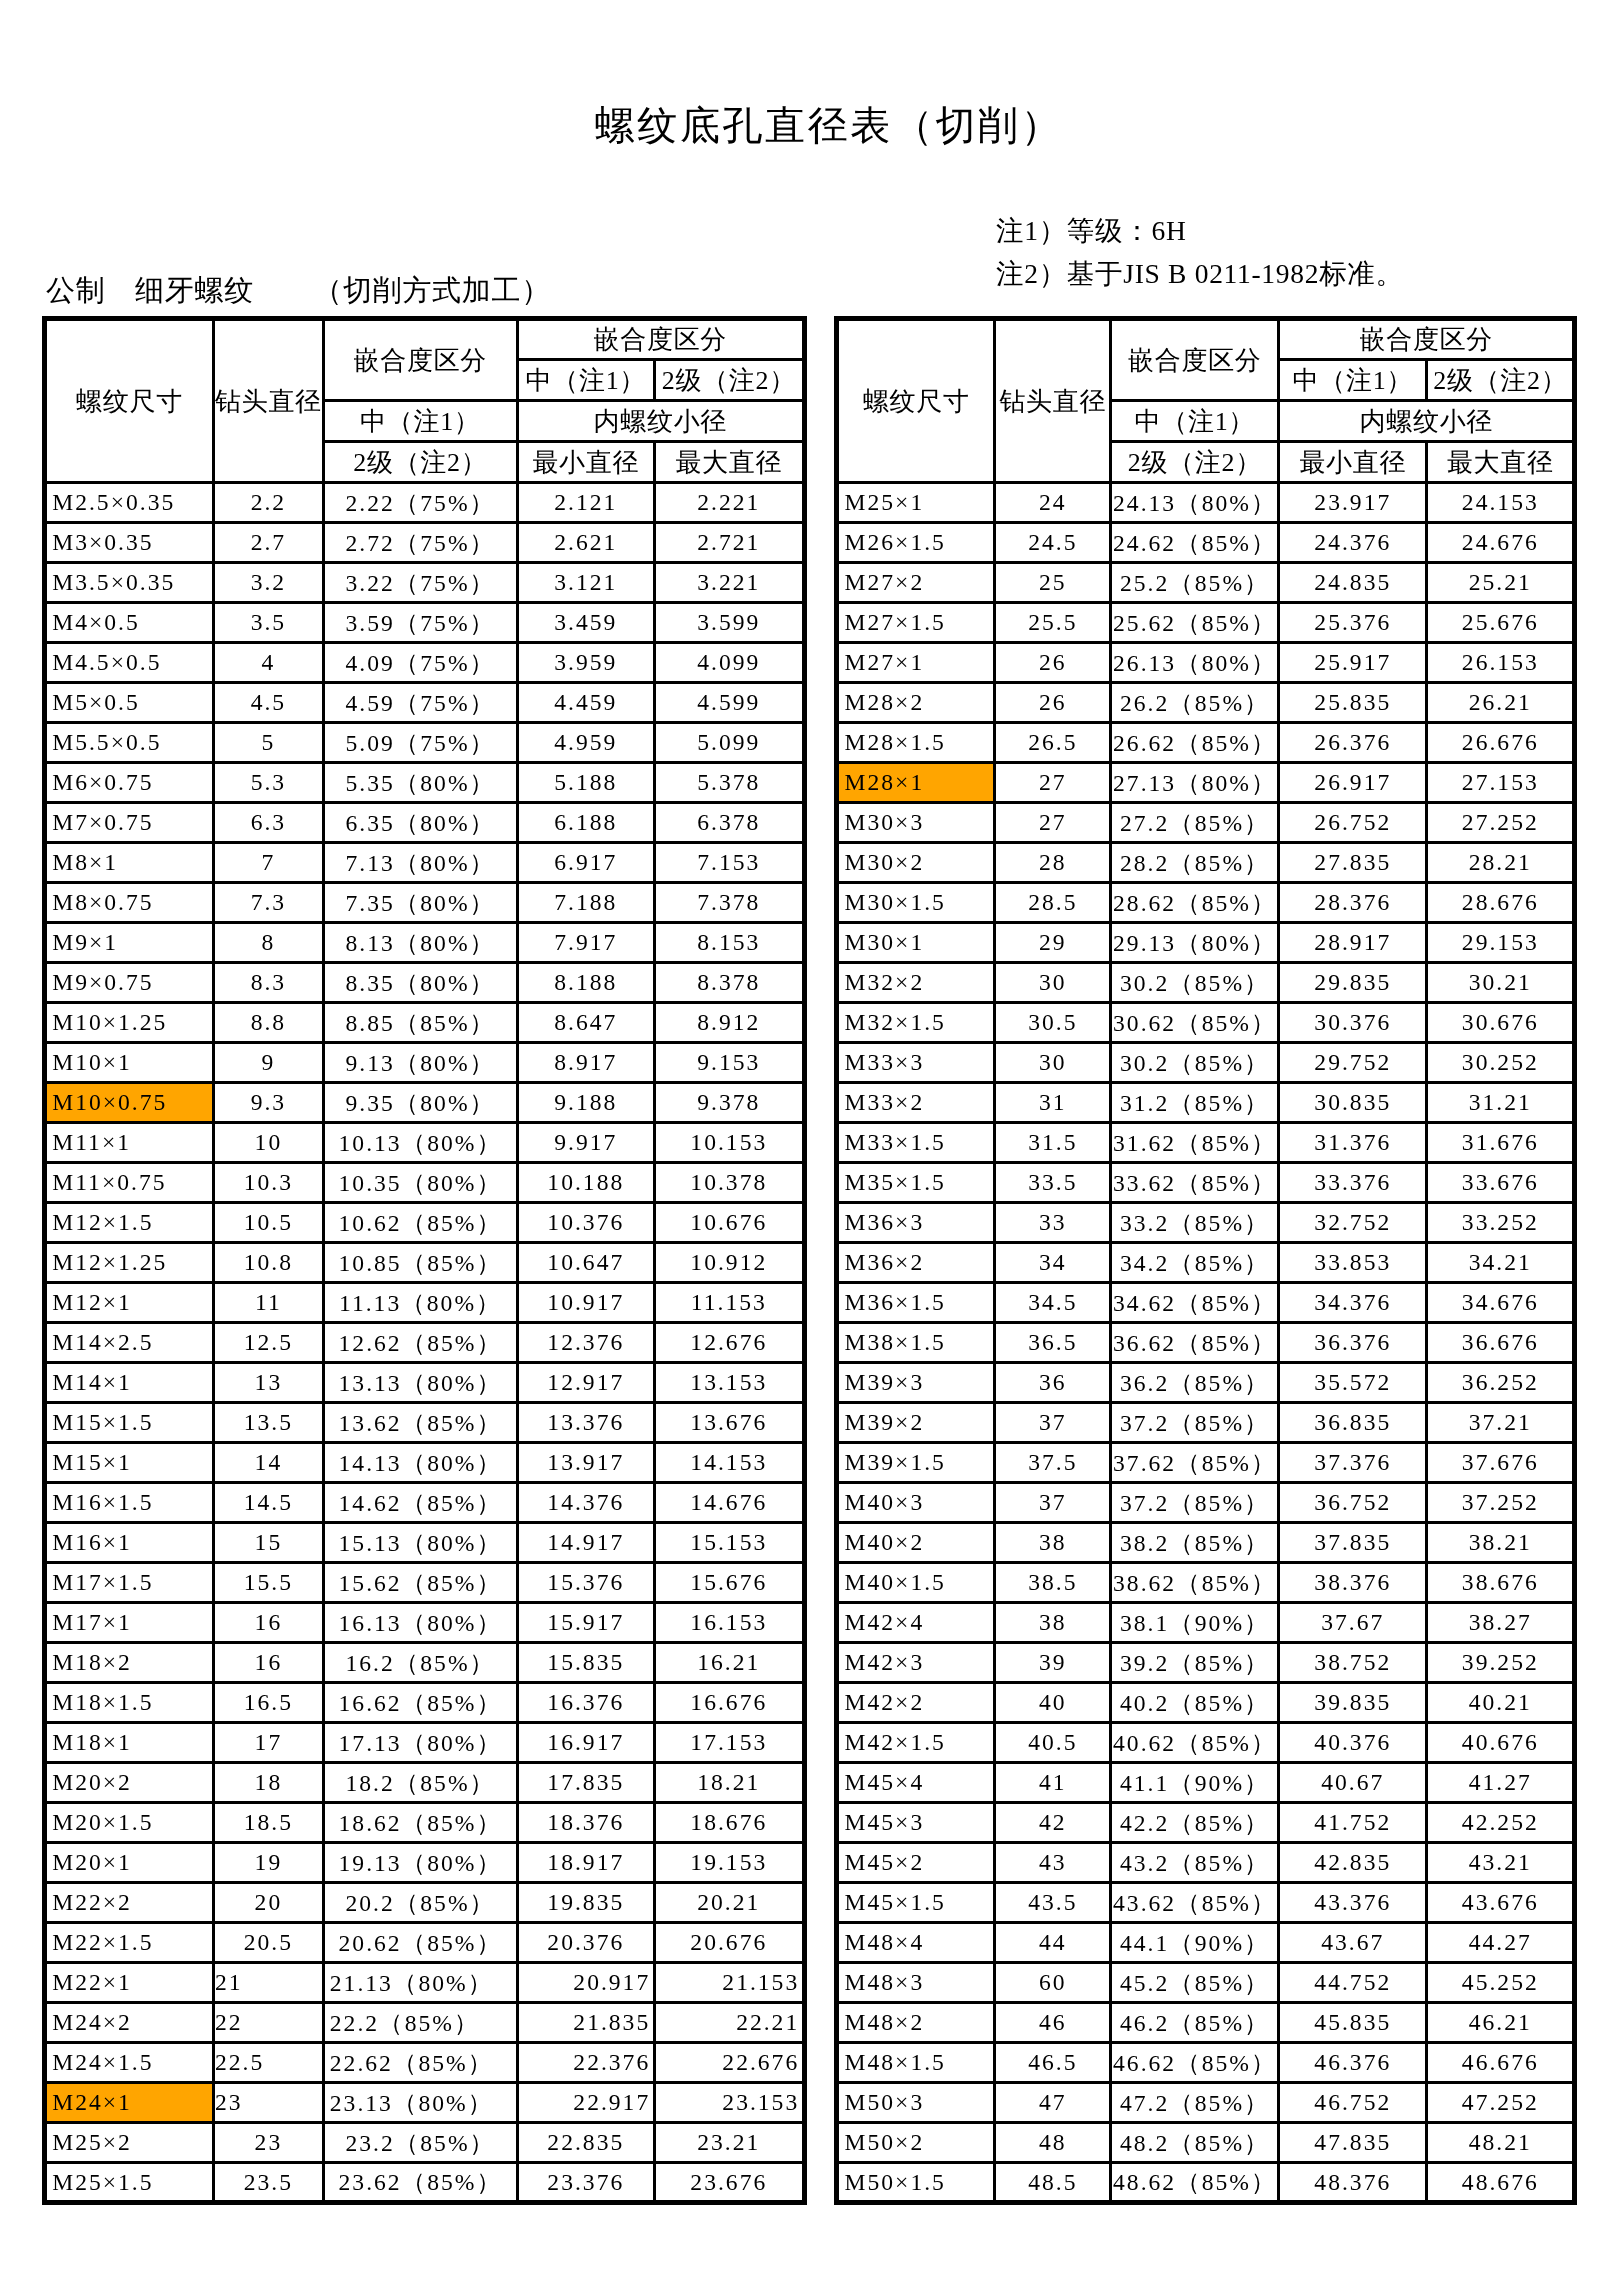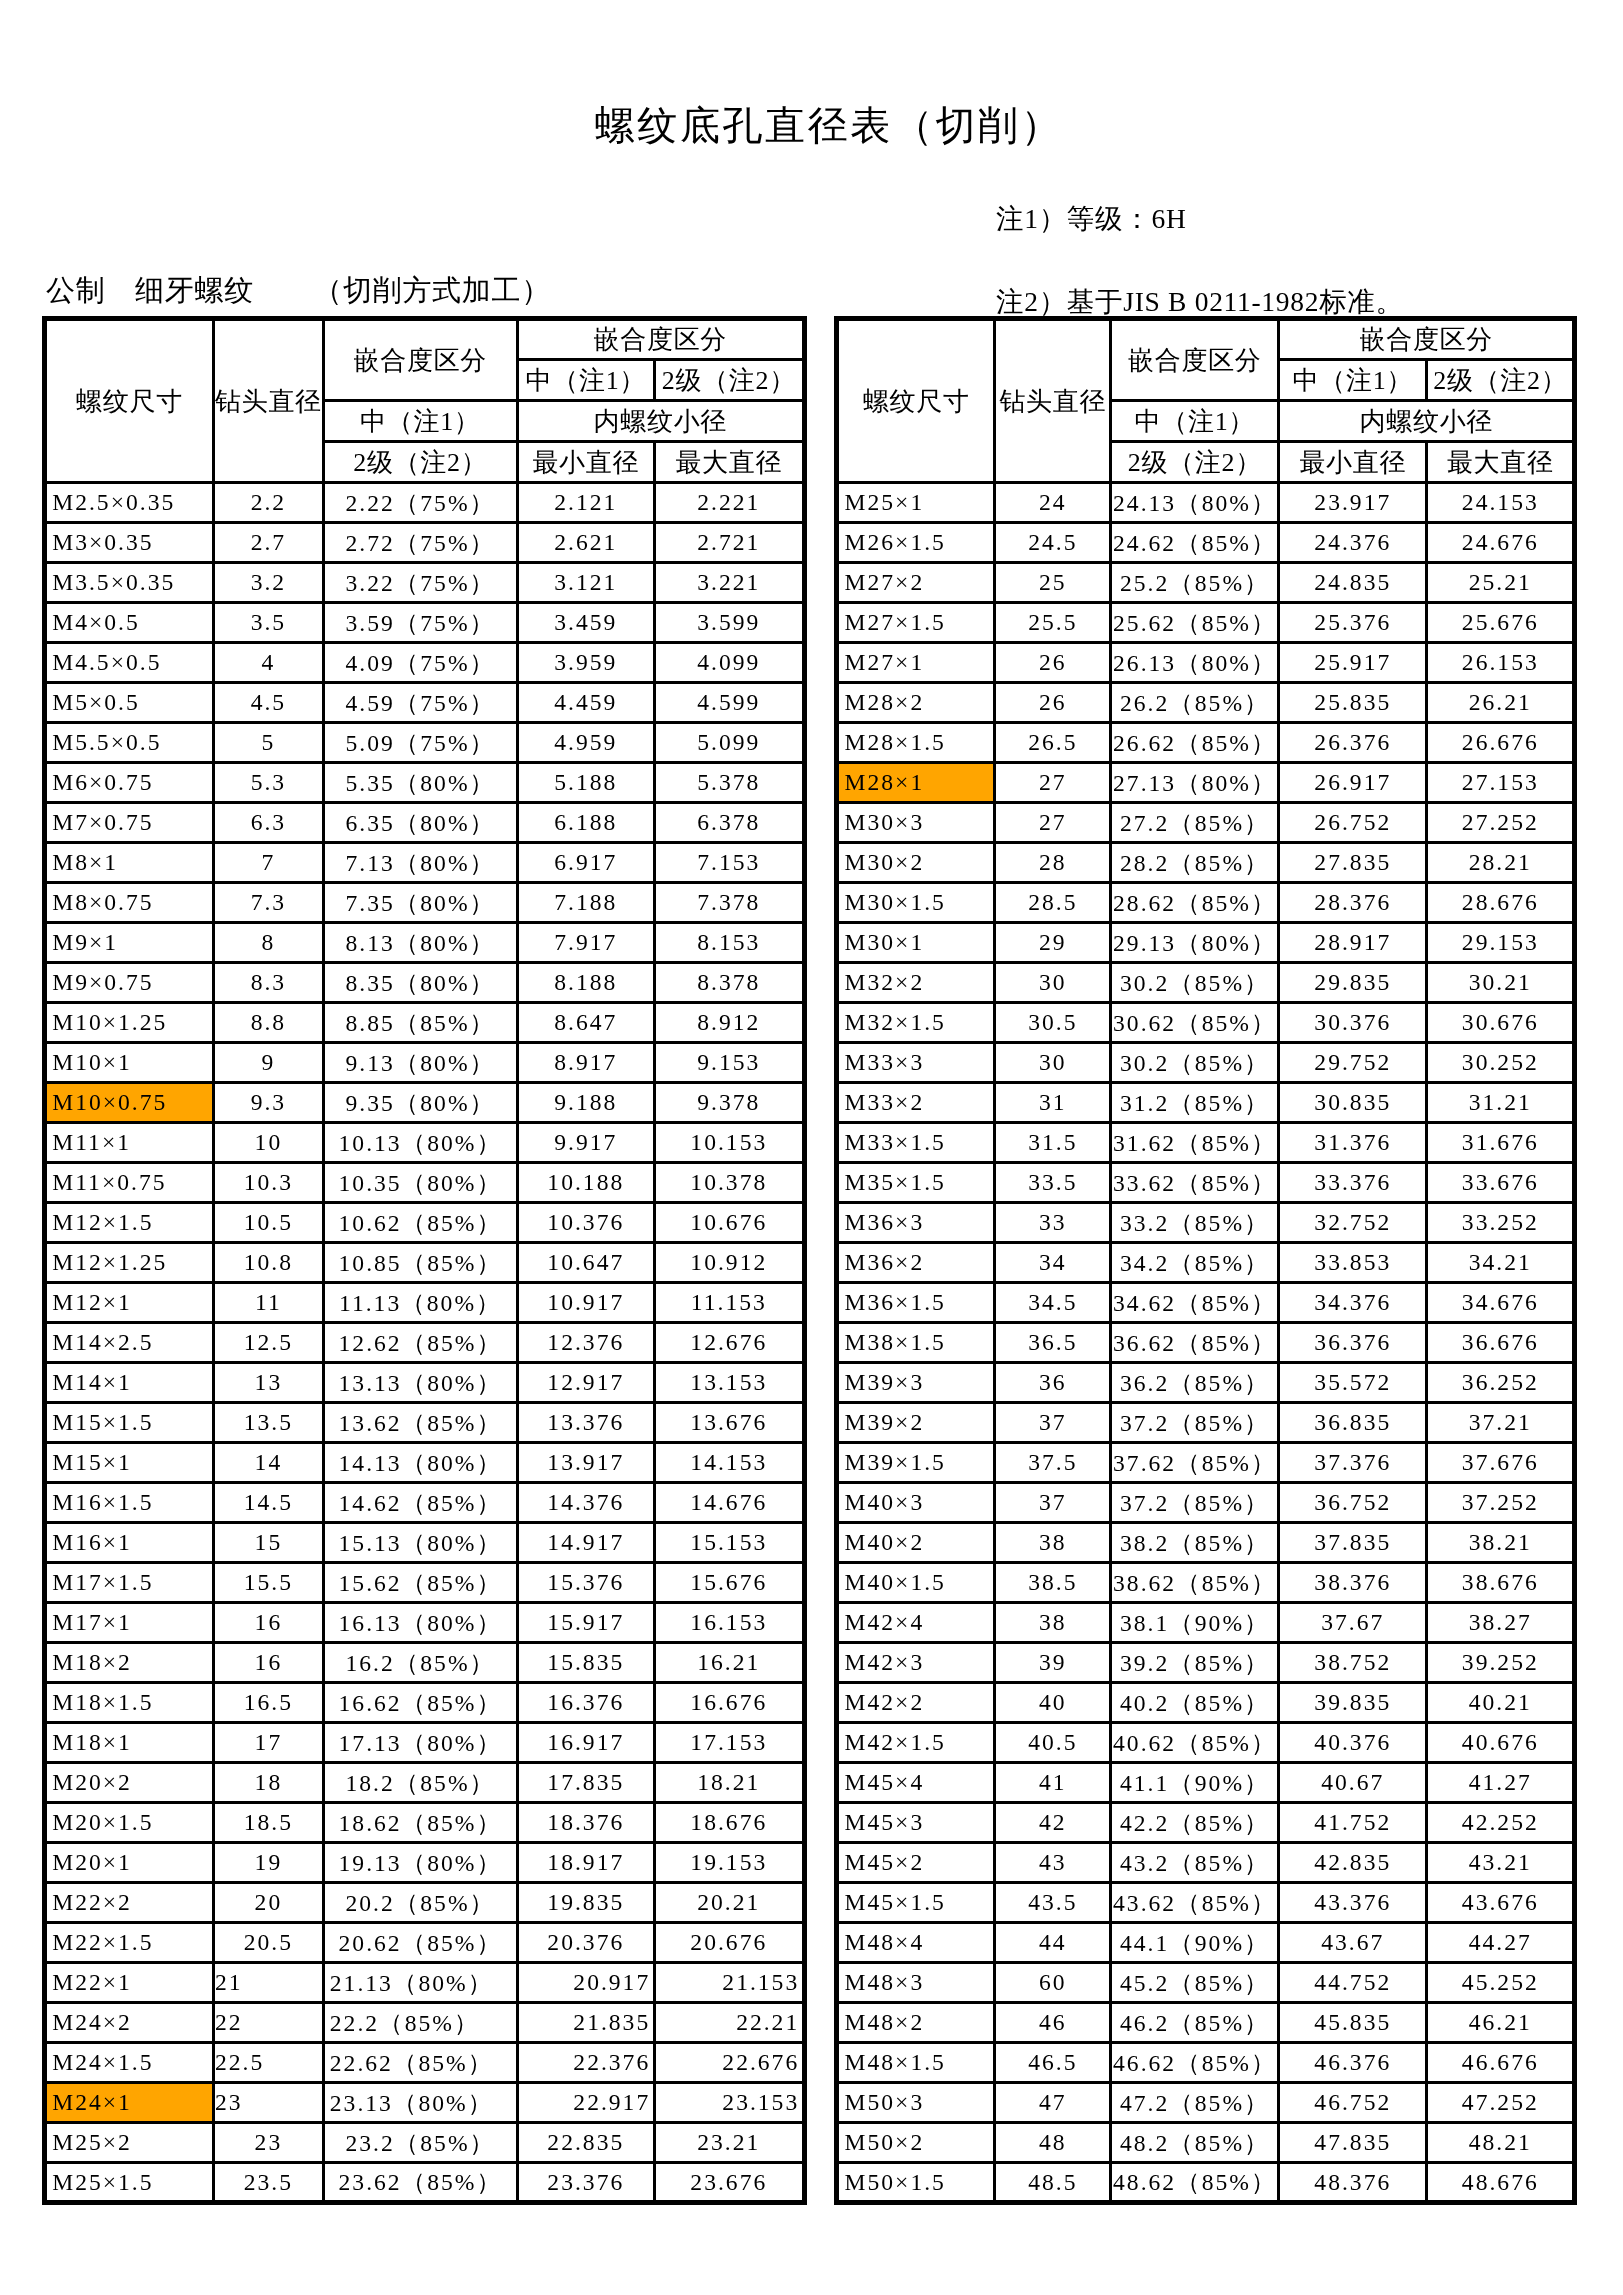--- a/index.html
+++ b/index.html
@@ -9,22 +9,22 @@
     color:#000;
   }
   .page-title{
     position:absolute;top:98px;left:0;width:100%;
     text-align:center;text-indent:35px;
     font-size:40px;letter-spacing:2.6px;white-space:nowrap;
   }
   .note{
     position:absolute;left:996px;font-size:27.5px;white-space:nowrap;letter-spacing:0.7px;
   }
-  .note1{top:201px;}
-  .note2{top:284px;}
+  .note1{top:213px;}
+  .note2{top:256px;}
   .subtitle{
     position:absolute;left:46px;top:271px;font-size:29px;white-space:nowrap;letter-spacing:0.7px;
   }
   .tables-wrap{
     position:absolute;left:42px;top:316px;display:flex;gap:27.5px;align-items:flex-start;
   }
   table{
     border-collapse:collapse;table-layout:fixed;
     border:5.2px solid #000;
   }

